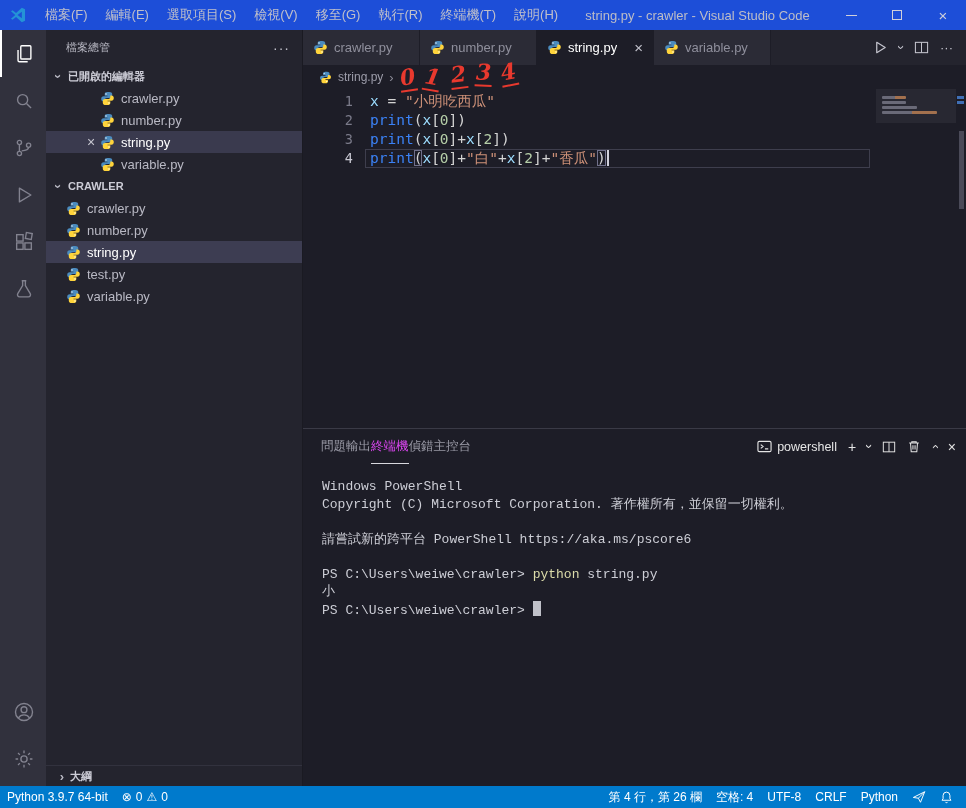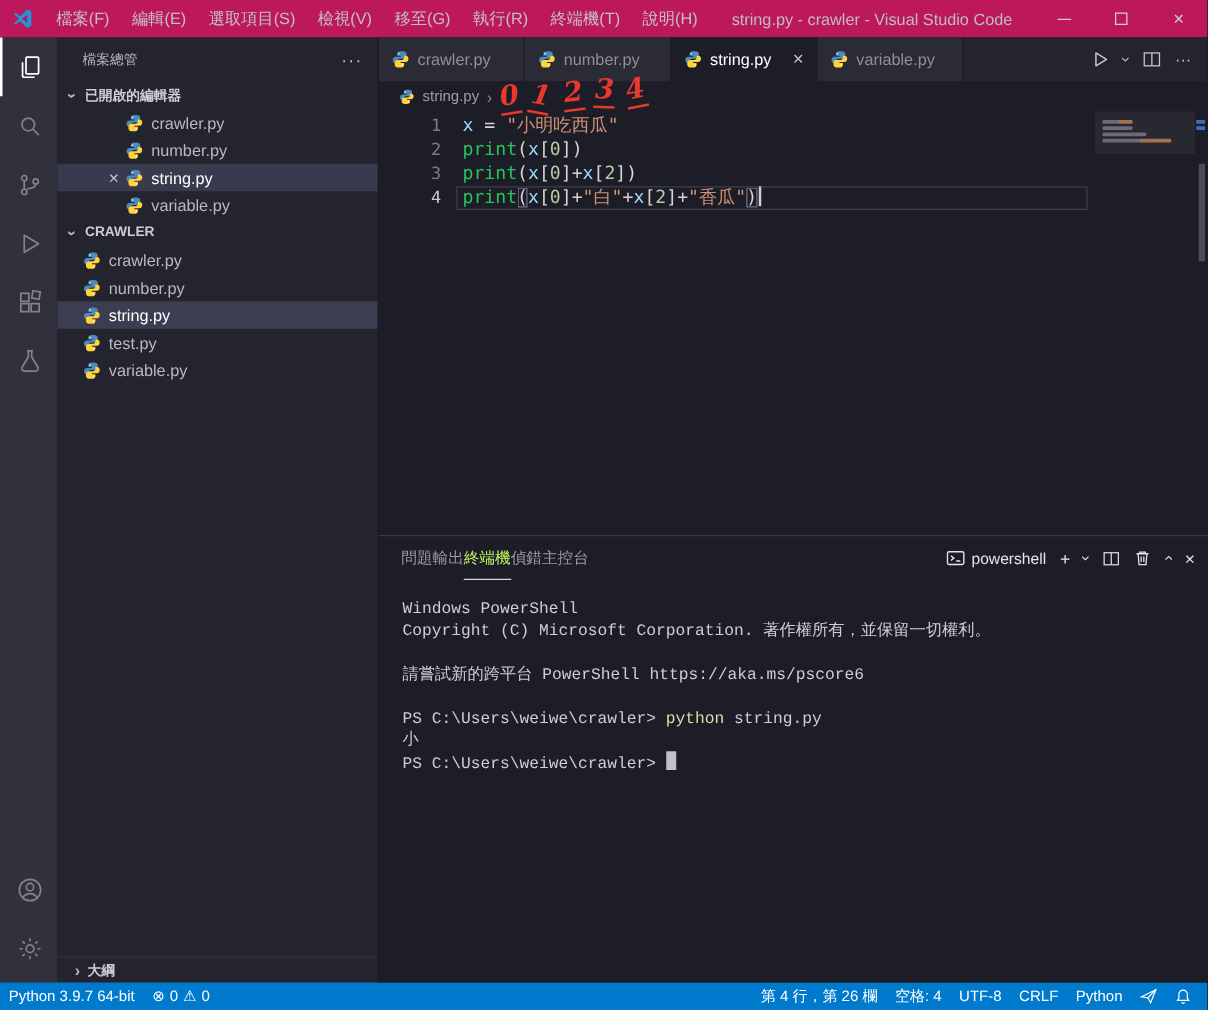--- a/index.html
+++ b/index.html
@@ -1,21 +1,21 @@
 <!DOCTYPE html>
 <html><head>
 <meta charset="utf-8">
 <style>
 *{margin:0;padding:0;box-sizing:border-box}
 html,body{width:966px;height:808px;overflow:hidden}
 body{background:#1d1d27;font-family:"Liberation Sans","DejaVu Sans",sans-serif;color:#c5c5cf;font-size:13px}
 .window{width:100%;height:100%;display:flex;flex-direction:column}
 svg{display:block}
 
-.titlebar{height:30px;background:#be185d;display:flex;align-items:center;flex:0 0 auto}
+.titlebar{height:30px;background:#1d4ed8;display:flex;align-items:center;flex:0 0 auto}
 .logo{width:36px;display:flex;justify-content:center;align-items:center}
 .menus{display:flex;height:100%}
 .menu-item{padding:0 9px;display:flex;align-items:center;font-size:13px;color:#c0c0ca;cursor:default}
 .wtitle{flex:1;text-align:center;font-size:13px;color:#bdbdc7;white-space:nowrap;overflow:hidden}
 .wcontrols{display:flex;height:100%}
 .wc{width:46px;height:100%;display:flex;align-items:center;justify-content:center;color:#d0d0da;font-size:15px}
 .ic-min{width:11px;height:1px;background:#d0d0da}
 .ic-max{width:10px;height:10px;border:1px solid #d0d0da}
 
 .main{flex:1;display:flex;min-height:0}
@@ -52,42 +52,42 @@
 .chev-u{display:inline-block;transform:rotate(-90deg);font-size:13px}
 .editor-main{flex:1;position:relative;display:flex;flex-direction:column;min-height:0}
 .breadcrumb{height:24px;display:flex;align-items:center;gap:6px;padding-left:16px;font-size:12px;color:#9d9daa;flex:0 0 auto}
 .bc-sep{font-size:13px;color:#8b8b98}
 .code{flex:1;position:relative;font-family:"DejaVu Sans Mono",monospace;font-size:14.5px;padding-top:3px;overflow:hidden}
 .cline{display:flex;height:19px;line-height:19px;position:relative;margin-right:96px}
 .cline .ln{width:50px;text-align:right;color:#7b7b8a;font-size:13.5px;flex:0 0 auto}
 .cline .ltext{margin-left:17px;white-space:pre;color:#d4d4d4}
 .cline.cur .ln{color:#c8c8d2}
 .cline.cur::after{content:"";position:absolute;left:62px;right:0;top:0;bottom:0;border:1px solid rgba(130,130,155,.33);pointer-events:none}
-.tk-var{color:#9cdcfe}.tk-op{color:#d4d4d4}.tk-str{color:#ce9178}.tk-fn{color:#22c55e}.tk-num{color:#b5cea8}.tk-pn{color:#d4d4d4}
+.tk-var{color:#9cdcfe}.tk-op{color:#d4d4d4}.tk-str{color:#ce9178}.tk-fn{color:#3b82f6}.tk-num{color:#b5cea8}.tk-pn{color:#d4d4d4}
 .tk-mt{color:#d4d4d4;box-shadow:inset 0 0 0 1px #70708a}
 .caret{display:inline-block;width:2px;height:16px;background:#d0d0da;vertical-align:-3px;margin-left:1px}
 .minimap{position:absolute;top:5px;right:14px;width:70px}
 .mmline{height:2.5px;margin:2.4px 0;background:#6a6a78;border-radius:1px}
 .mm-slider{position:absolute;top:0;right:10px;width:80px;height:34px;background:rgba(255,255,255,.05)}
 .deco1,.deco2{position:absolute;right:2px;width:7px;height:3px;background:#3f6fb5}
 .deco1{top:7px}.deco2{top:12px}
 .vthumb{position:absolute;right:2px;top:42px;width:5px;height:78px;background:rgba(160,160,180,.35)}
 .annotation{position:absolute;top:-3px;left:96px;display:flex;gap:8px;color:#e8392e;font-size:22px;font-weight:700;font-family:"DejaVu Serif",serif;font-style:italic;transform:rotate(-3deg);z-index:6;pointer-events:none}
 .annotation span{border-bottom:2px solid #e8392e;line-height:1.15;padding:0 1px}
 .annotation span:nth-child(1){transform:rotate(-6deg)}
 .annotation span:nth-child(2){transform:rotate(13deg) translateY(1px)}
 .annotation span:nth-child(3){transform:rotate(-4deg)}
 .annotation span:nth-child(4){transform:rotate(5deg) translateY(-1px)}
 .annotation span:nth-child(5){transform:rotate(-8deg)}
 
 .panel{height:358px;flex:0 0 auto;border-top:1px solid #3a3a46;display:flex;flex-direction:column;background:#1d1d27}
 .panel-header{height:35px;display:flex;align-items:center;padding:0 10px 0 18px;flex:0 0 auto}
 .ptabs{display:flex;height:100%;align-items:stretch}
 .ptab{font-size:12.5px;color:#9a9aa6;display:flex;align-items:center;border-bottom:1px solid transparent;padding-top:1px}
-.ptab.active{color:#bef264;border-bottom-color:#d8d8de}
+.ptab.active{color:#d946ef;border-bottom-color:#d8d8de}
 .pcontrols{margin-left:auto;display:flex;align-items:center;gap:11px;color:#e5e5e5;font-size:14px}
 .ps-label{display:flex;align-items:center;gap:5px;font-size:12.5px}
 .terminal{flex:1;padding:14px 0 0 19px;font-family:Liberation Mono, monospace;font-size:13px;line-height:17.5px;color:#cdced6}
 .tline{white-space:pre}
 .t-cmd{color:#dcdcaa}
 .t-cursor{display:inline-block;width:8px;height:15px;background:#c0c1c9;vertical-align:-2px}
 
 .statusbar{height:22px;background:#007acc;display:flex;align-items:center;color:#fff;font-size:12px;flex:0 0 auto}
 .sb-left{display:flex;height:100%}
 .sb-right{margin-left:auto;display:flex;height:100%;padding-right:6px;align-items:center}

